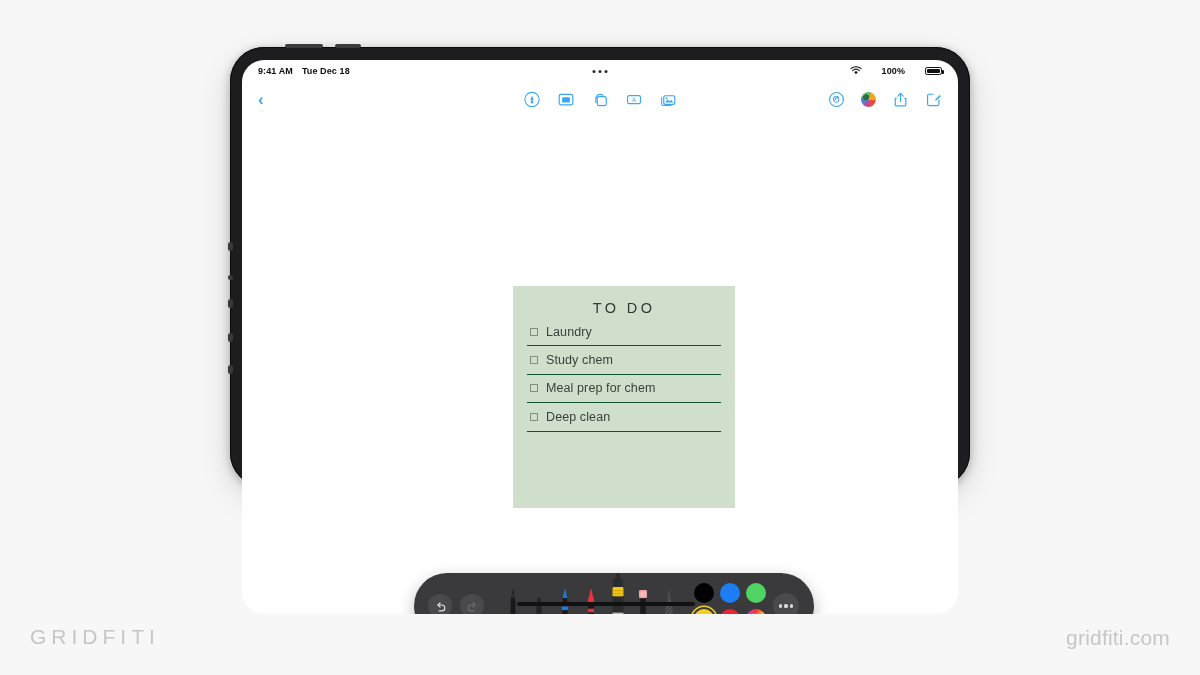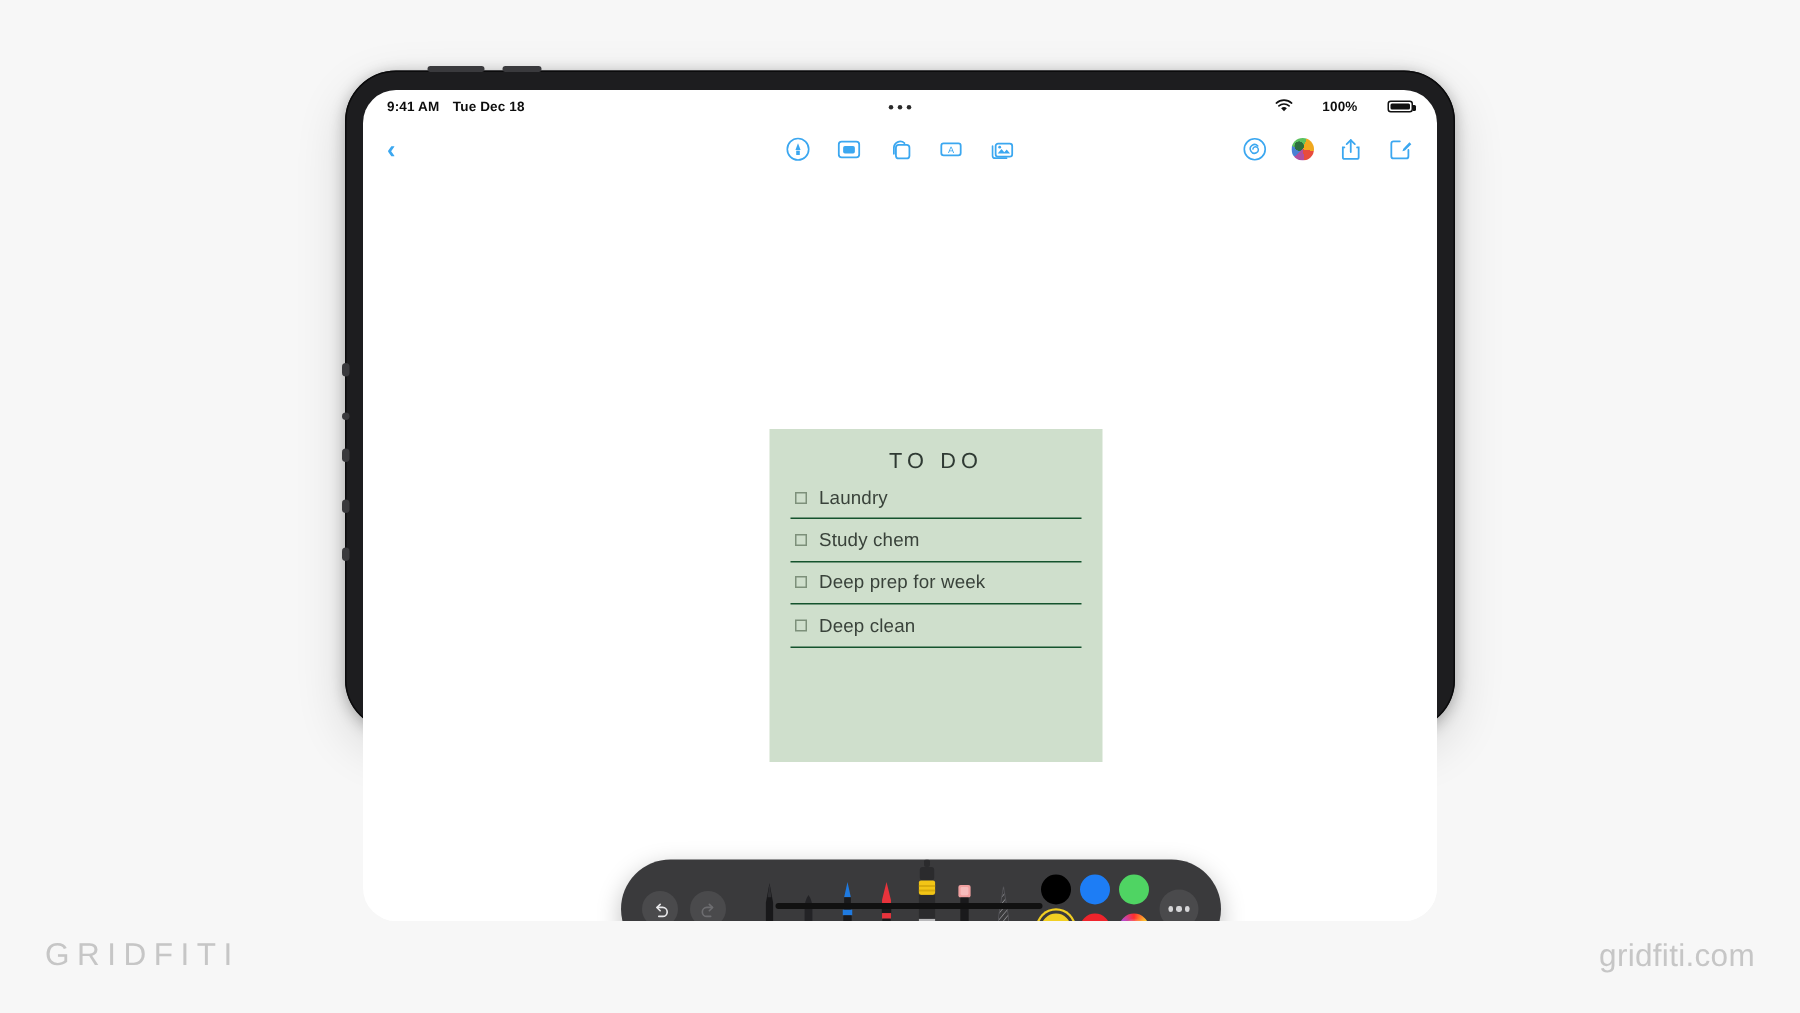--- a/index.html
+++ b/index.html
@@ -252,21 +252,21 @@
               <div class="todo-row">
                 <span class="cb"></span>
                 <span class="todo-label">Laundry</span>
               </div>
               <div class="todo-row">
                 <span class="cb"></span>
                 <span class="todo-label">Study chem</span>
               </div>
               <div class="todo-row">
                 <span class="cb"></span>
-                <span class="todo-label">Deep prep for week</span>
+                <span class="todo-label">Meal prep for chem</span>
               </div>
               <div class="todo-row">
                 <span class="cb"></span>
                 <span class="todo-label">Deep clean</span>
               </div>
             </div>
         </div>
 
         <div id="palette">
 

